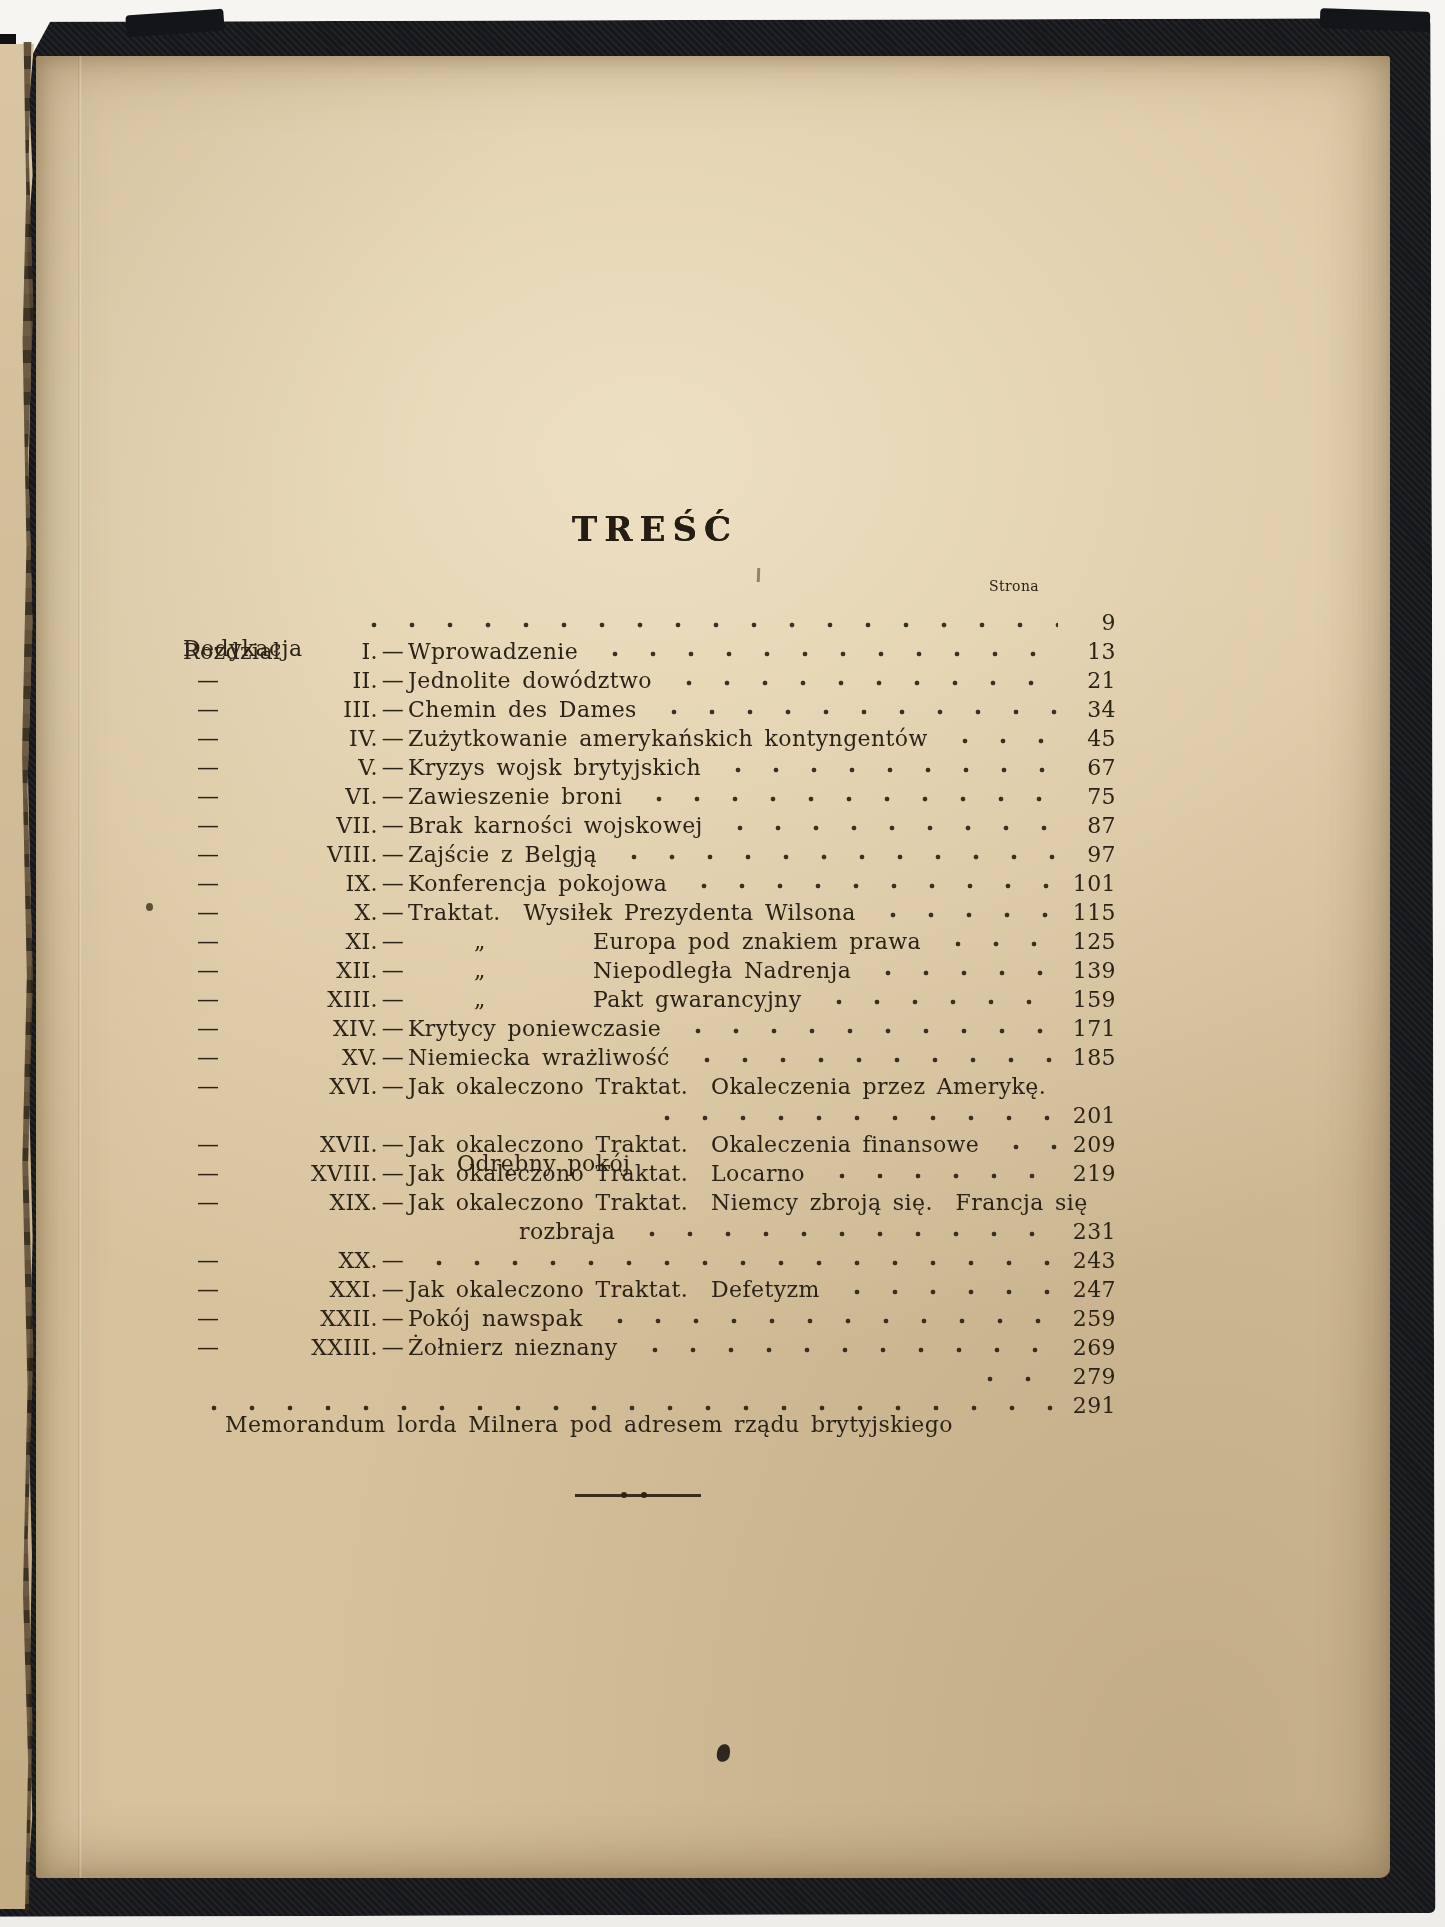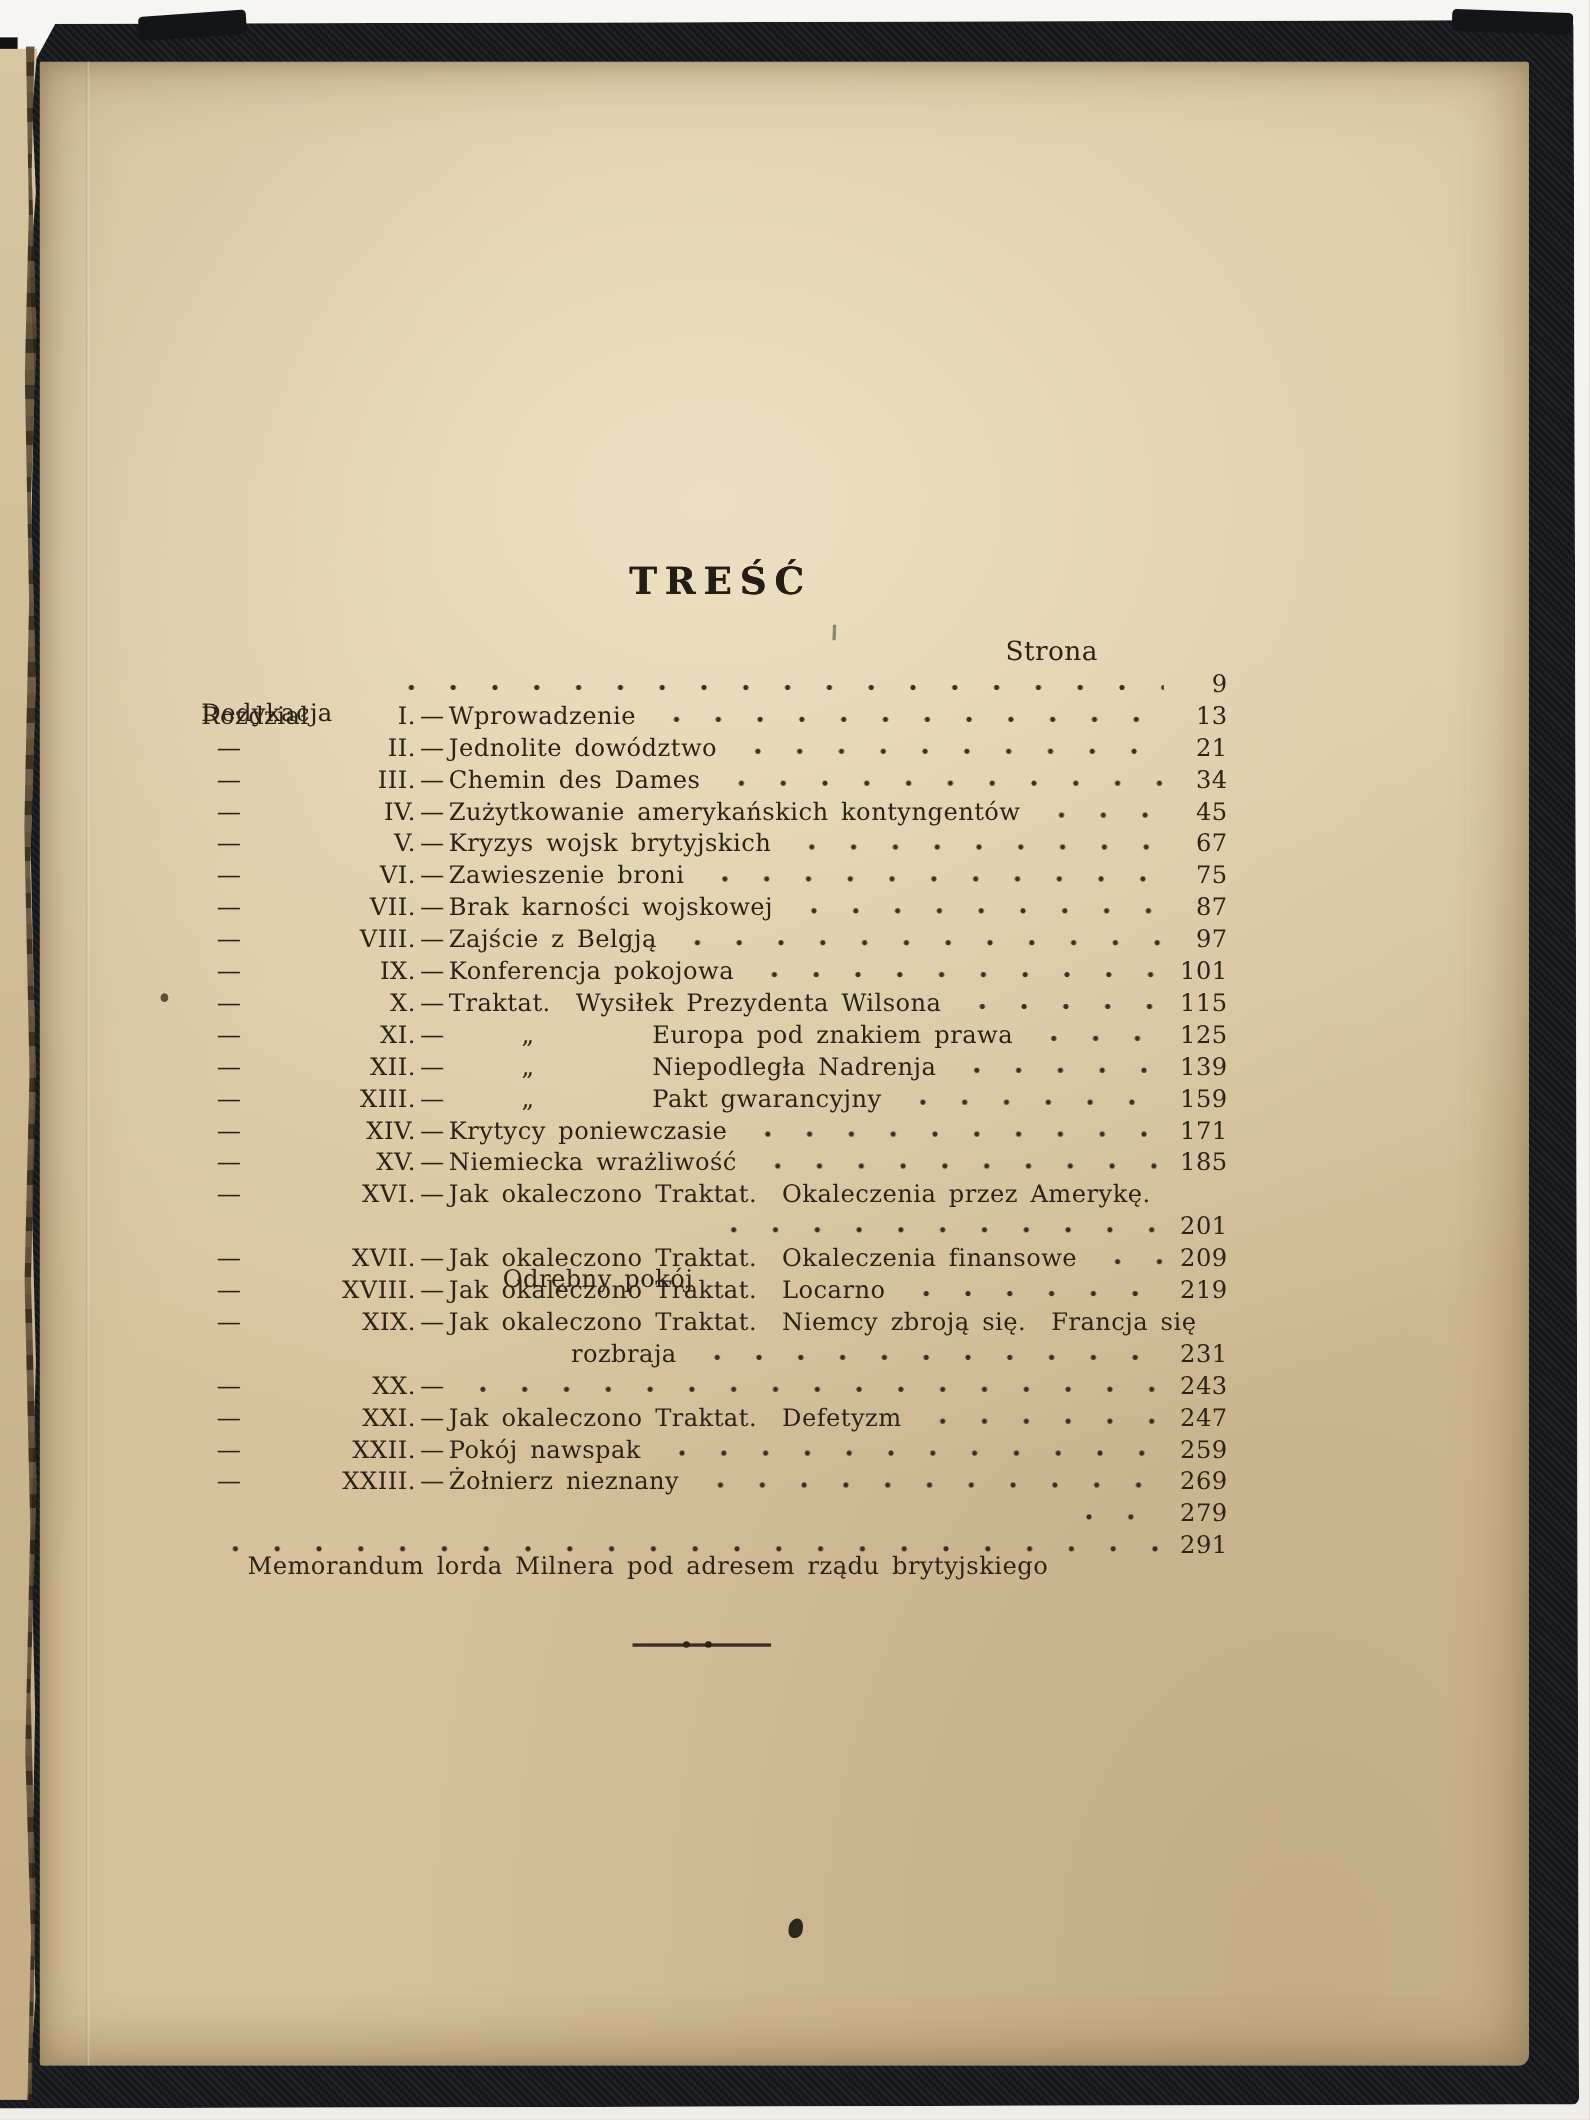--- a/index.html
+++ b/index.html
@@ -40,22 +40,22 @@
       #d7c29d;
     box-shadow:inset 0 0 70px rgba(102,76,40,.28), inset -10px -12px 50px rgba(92,66,34,.22), inset 4px 3px 18px rgba(96,72,40,.25);
     border-radius:2px 3px 10px 3px;}
   .crease{position:absolute;left:42px;top:0;bottom:0;width:4px;
     background:linear-gradient(90deg,rgba(90,66,36,.18),rgba(255,250,230,.25) 60%,rgba(90,66,36,0));}
   
   .content{position:absolute;left:147px;top:0;width:941px;height:100%;color:#2b2317;}
   .heading{position:absolute;left:389px;top:453px;margin:0;
     font-size:34px;font-weight:bold;letter-spacing:7px;color:#241d13;
     text-shadow:0 0 .6px #241d13;}
-  .strona{position:absolute;right:0;top:522px;width:200px;text-align:left;
-    padding-right:10px;font-size:24px;letter-spacing:.4px;}
+  .strona{position:absolute;right:0;top:522px;width:200px;text-align:center;
+    padding-right:10px;font-size:14px;letter-spacing:.4px;}
   .rows{position:absolute;left:0;right:0;top:552px;font-size:22px;letter-spacing:.4px;word-spacing:4px;}
   .row{display:flex;height:29px;line-height:29px;white-space:nowrap;align-items:stretch;}
   .row span{display:block;}
   .lbl{width:117px;flex:none;box-sizing:border-box;}
   .lbl.w{width:160px;margin-top:26px;}
   .lbl.d{padding-left:14px;}
   .num{width:78px;flex:none;text-align:right;}
   .dsh{width:30px;flex:none;text-align:center;}
   .ditto{width:185px;flex:none;box-sizing:border-box;padding-left:66px;}
   .ttl{flex:none;padding-right:6px;box-sizing:border-box;}

